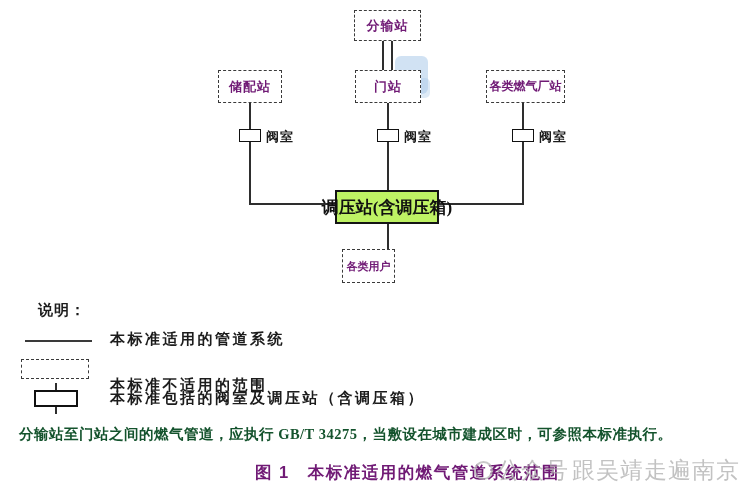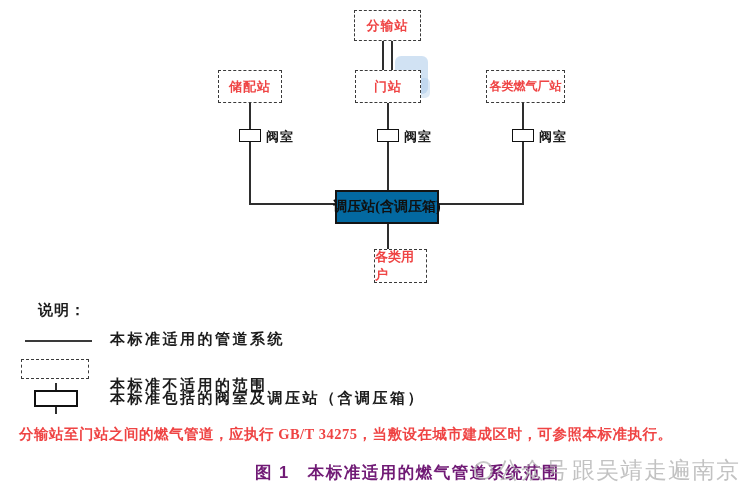--- a/index.html
+++ b/index.html
@@ -4,26 +4,26 @@
 <style>
   html,body{margin:0;padding:0;background:#ffffff;}
   .page{
     position:relative;width:750px;height:500px;background:#ffffff;overflow:hidden;
     font-family:"Liberation Serif","DejaVu Serif",serif;color:#1c1c1c;
   }
   
   .dbox{
     position:absolute;box-sizing:border-box;border:1.6px dashed #3a3a3a;
     display:flex;align-items:center;justify-content:center;
-    font-weight:700;font-size:13px;letter-spacing:1px;color:#ef4444;background:#fff;
+    font-weight:700;font-size:13px;letter-spacing:1px;color:#701a75;background:#fff;
   }
   .sbox{
     position:absolute;box-sizing:border-box;border:2.2px solid #141414;
     display:flex;align-items:center;justify-content:center;
-    font-weight:700;font-size:14px;color:#101010;background:#0369a1;white-space:nowrap;
+    font-weight:700;font-size:17px;color:#101010;background:#bef264;white-space:nowrap;
   }
   .ln{position:absolute;background:#2e2e2e;}
   .valve{
     position:absolute;box-sizing:border-box;width:22px;height:13px;
     border:1.9px solid #111;background:#fff;
   }
   .vlabel{position:absolute;font-weight:700;font-size:13px;letter-spacing:1px;color:#1b1b1b;}
   .blob{
     position:absolute;left:395px;top:56px;width:33px;height:38px;border-radius:6px;
     background:rgba(171,203,233,0.55);
@@ -35,21 +35,21 @@
   
   .legend-title{position:absolute;left:20px;top:301px;font-size:15px;font-weight:700;letter-spacing:1px;margin-left:18px;}
   .legend-label{position:absolute;left:110px;font-size:15px;font-weight:700;letter-spacing:2.5px;white-space:nowrap;}
   .leg-solid{position:absolute;left:25px;top:340px;width:67px;height:2px;background:#3a3a3a;}
   .leg-dash{position:absolute;left:21px;top:359px;width:68px;height:20px;box-sizing:border-box;border:1.8px dashed #3a3a3a;}
   .leg-valve-rect{position:absolute;left:34px;top:390px;width:44px;height:17px;box-sizing:border-box;border:2.6px solid #111;background:#fff;}
   .leg-valve-line{position:absolute;left:55px;top:383px;width:1.8px;height:31px;background:#2e2e2e;}
   
   .note{
     position:absolute;left:19px;top:425px;width:725px;font-size:14.5px;font-weight:700;
-    letter-spacing:0.5px;white-space:nowrap;color:#ef4444;
+    letter-spacing:0.5px;white-space:nowrap;color:#14532d;
   }
   .caption{
     position:absolute;left:255px;top:462px;font-family:"Liberation Sans","DejaVu Sans",sans-serif;
     font-weight:700;font-size:16.5px;letter-spacing:1.5px;color:#701a75;white-space:nowrap;
   }
   .watermark{
     position:absolute;left:474px;top:455px;display:flex;align-items:center;gap:3px;
     font-family:"Liberation Sans","DejaVu Sans",sans-serif;font-size:23px;letter-spacing:1px;
     color:#ababab;opacity:0.72;white-space:nowrap;z-index:5;
   }
@@ -90,21 +90,21 @@
   <div class="valve" style="left:512px;top:129px;"></div>
   <div class="vlabel" style="left:539px;top:128px;">阀室</div>
 
   <div class="ln" style="left:249px;top:203px;width:88px;height:1.6px;"></div>
   <div class="ln" style="left:438px;top:203px;width:86px;height:1.6px;"></div>
 
   <div class="sbox" style="left:335px;top:190px;width:104px;height:34px;">调压站(含调压箱)</div>
 
   <div class="ln" style="left:387px;top:224px;width:1.6px;height:26px;"></div>
 
-  <div class="dbox" style="left:374px;top:249px;width:53px;height:34px;font-size:13px;letter-spacing:0;">各类用户</div>
+  <div class="dbox" style="left:342px;top:249px;width:53px;height:34px;font-size:11px;letter-spacing:0;">各类用户</div>
 
   <div class="legend-title">说明：</div>
 
   <div class="leg-solid"></div>
   <div class="legend-label" style="top:330px;">本标准适用的管道系统</div>
 
   <div class="leg-dash"></div>
   <div class="legend-label" style="top:376px;">本标准不适用的范围</div>
 
   <div class="leg-valve-line"></div>

